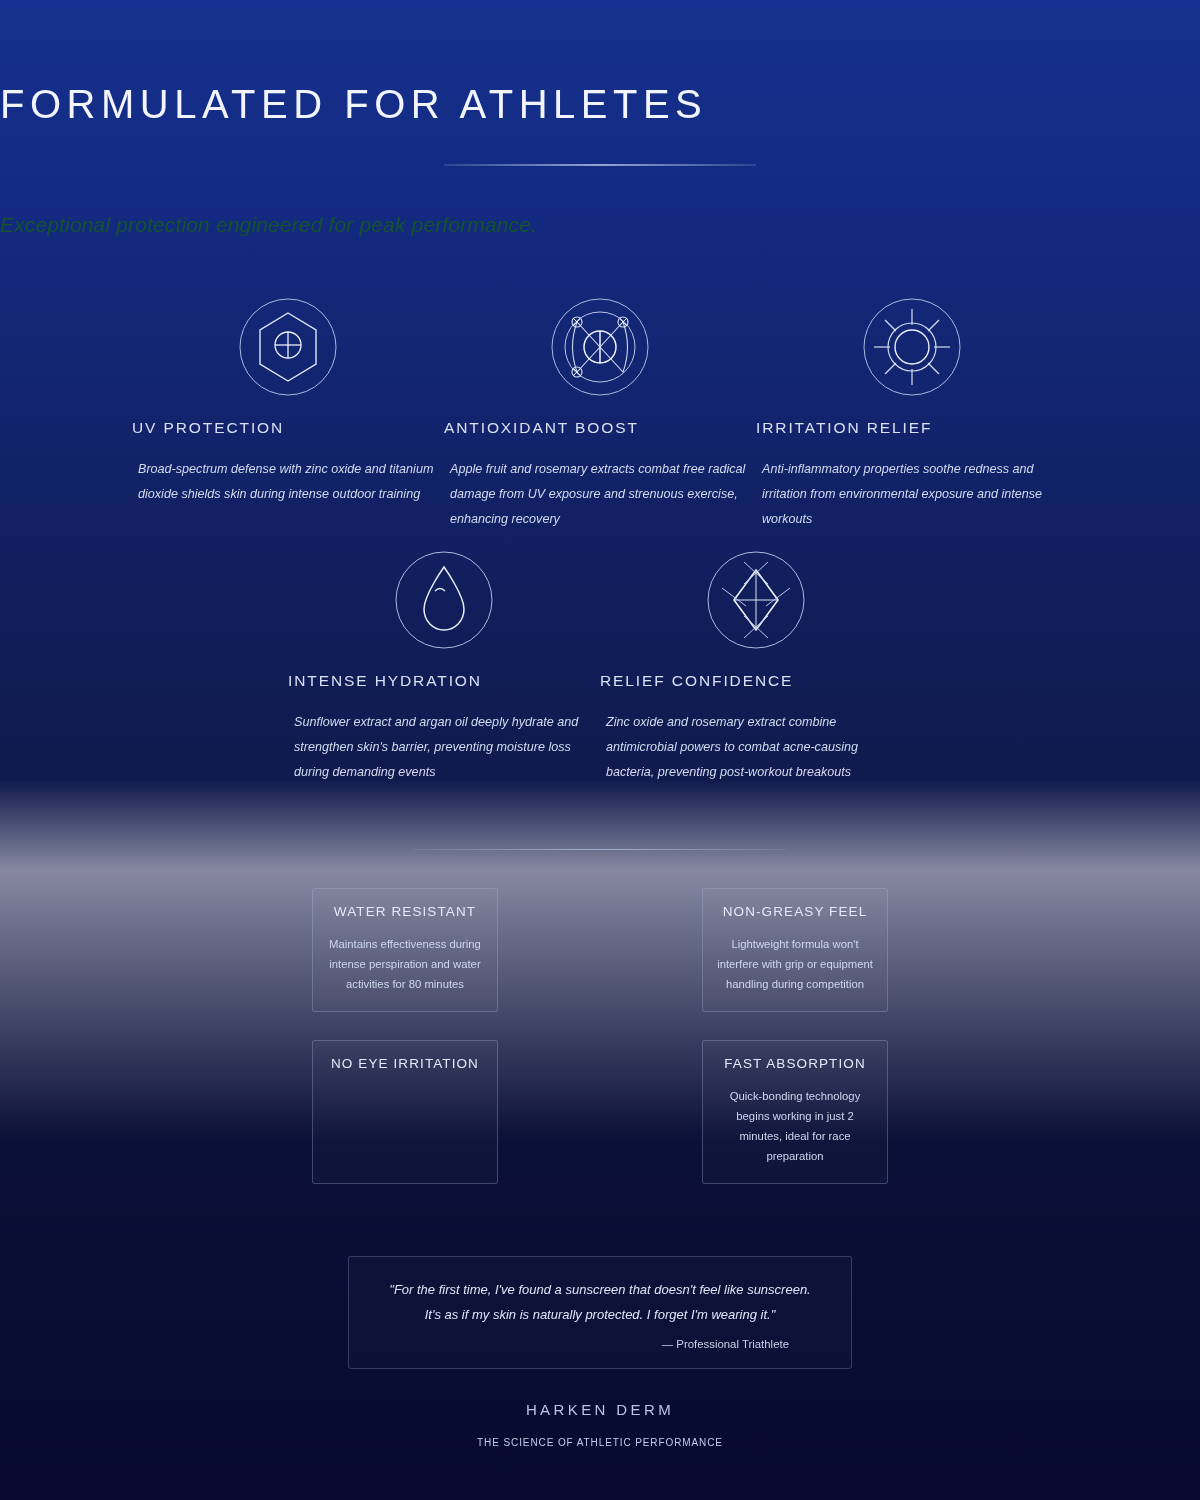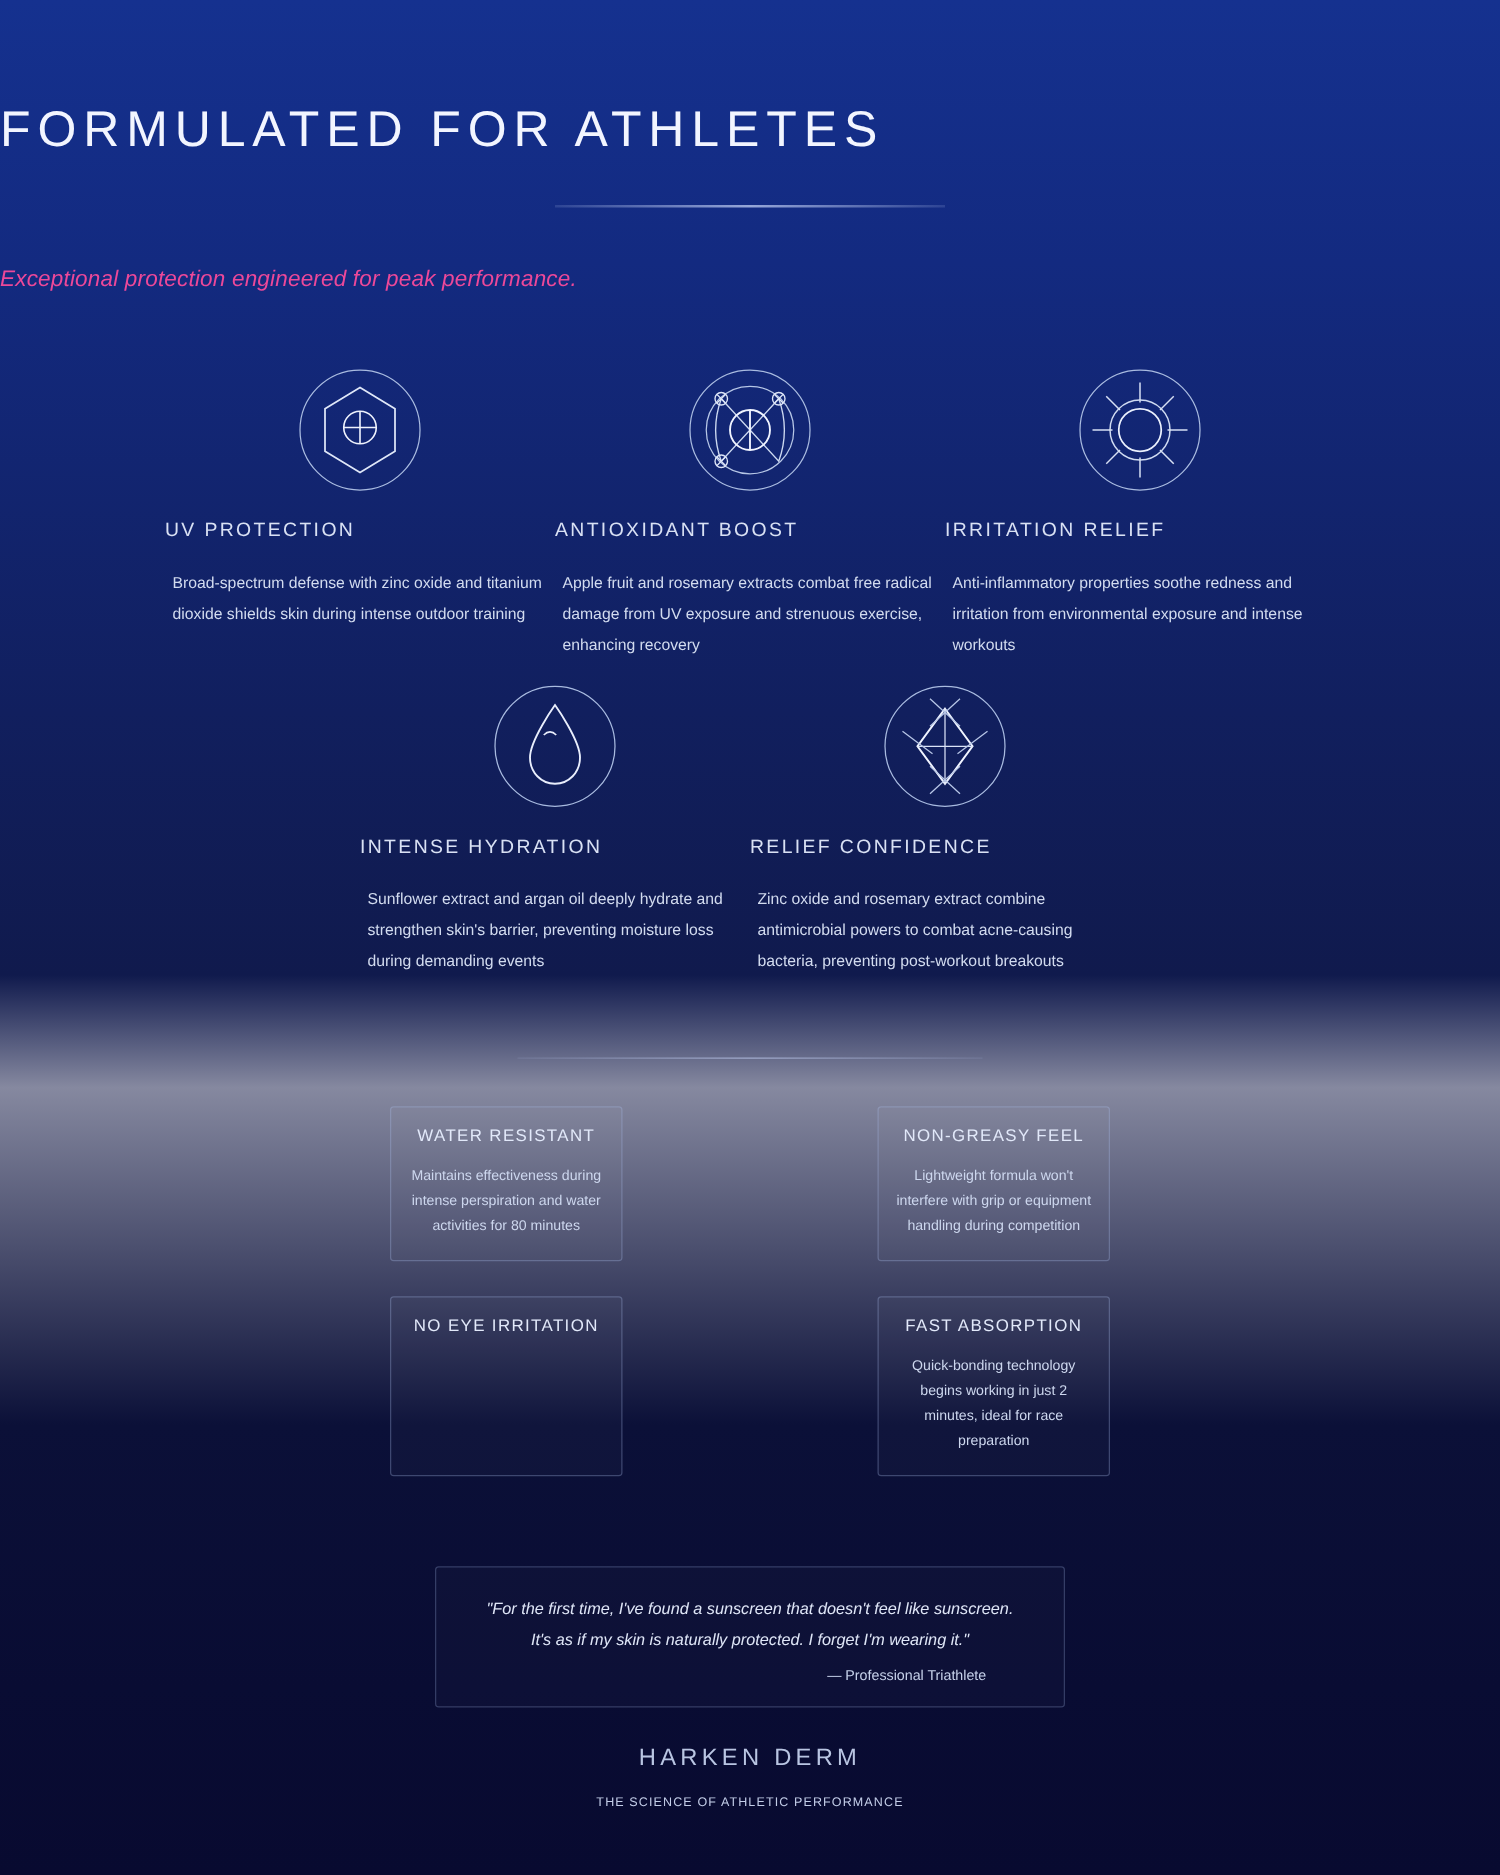--- a/index.html
+++ b/index.html
@@ -31,24 +31,24 @@
     color:#f2f5ff;
     line-height:1.1;
   }
   .hero-rule {
     width:312px; height:2px;
     margin:38px auto 0;
     background:linear-gradient(90deg, rgba(190,205,245,.15), rgba(200,214,250,.72), rgba(190,205,245,.15));
   }
   .hero-sub {
     margin-top:47px;
-    font-size:18px;
+    font-size:21px;
     font-style:italic;
     font-weight:400;
-    color:#ec4899;
+    color:#14532d;
     letter-spacing:.15px;
   }
 
   
   .features { margin-top:58px; }
   .feature-row {
     display:flex;
     justify-content:center;
   }
   .feature-row.row-1 > .feature { width:312px; }
@@ -69,20 +69,21 @@
     letter-spacing:1.9px;
     color:#d9e1f4;
   }
   .feature-desc {
     margin-top:20px;
     font-size:12.6px;
     line-height:24.8px;
     color:#d2dbef;
     font-weight:400;
     padding:0 6px;
+    font-style:italic;
   }
 
   
   .adv-section { margin-top:64px; }
   .adv-heading {
     text-align:center;
     font-size:24px;
     font-weight:300;
     letter-spacing:3px;
     color:#e6ecfb;
@@ -145,21 +146,21 @@
   }
 
   
   .footer {
     position:absolute;
     left:0; right:0;
     bottom:52px;
     text-align:center;
   }
   .footer-brand {
-    font-size:19px;
+    font-size:15px;
     font-weight:300;
     letter-spacing:3.4px;
     color:#b9c5e2;
   }
   .footer-tag {
     margin-top:19px;
     font-size:10px;
     letter-spacing:.9px;
     color:#c3cde8;
   }

